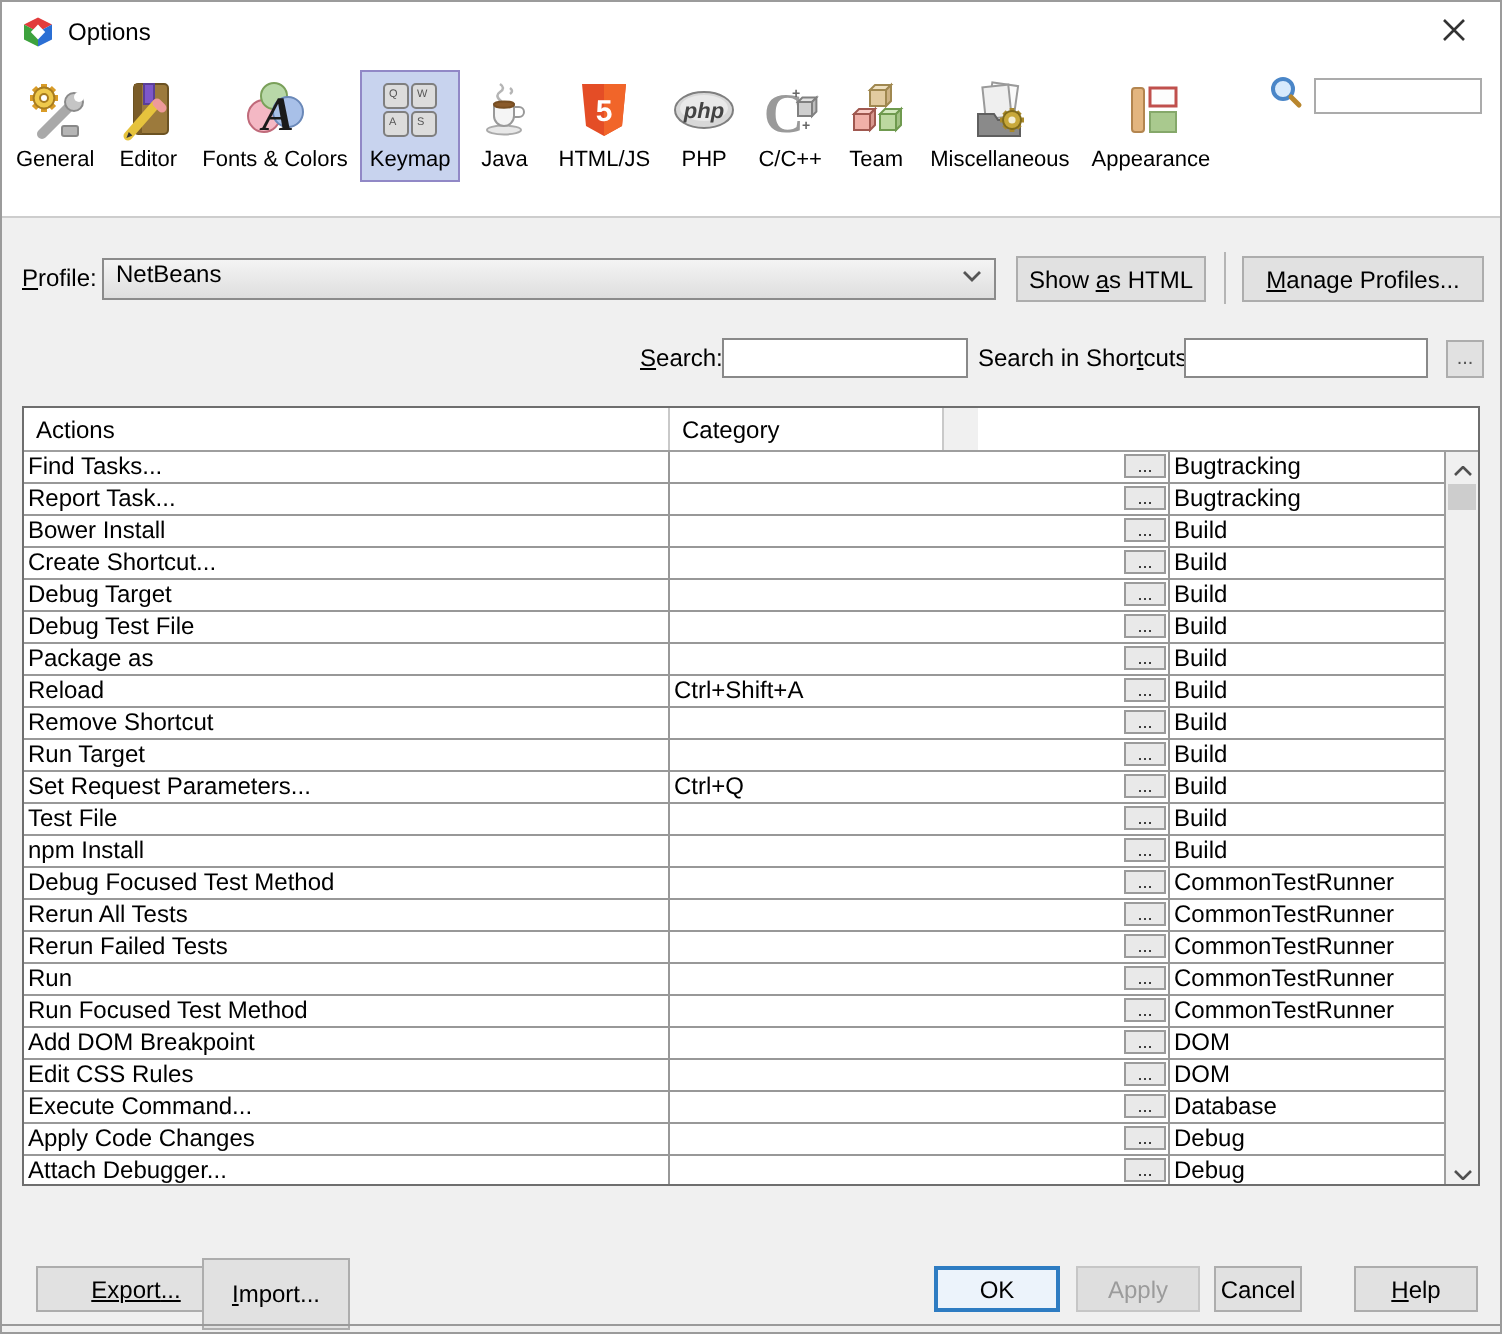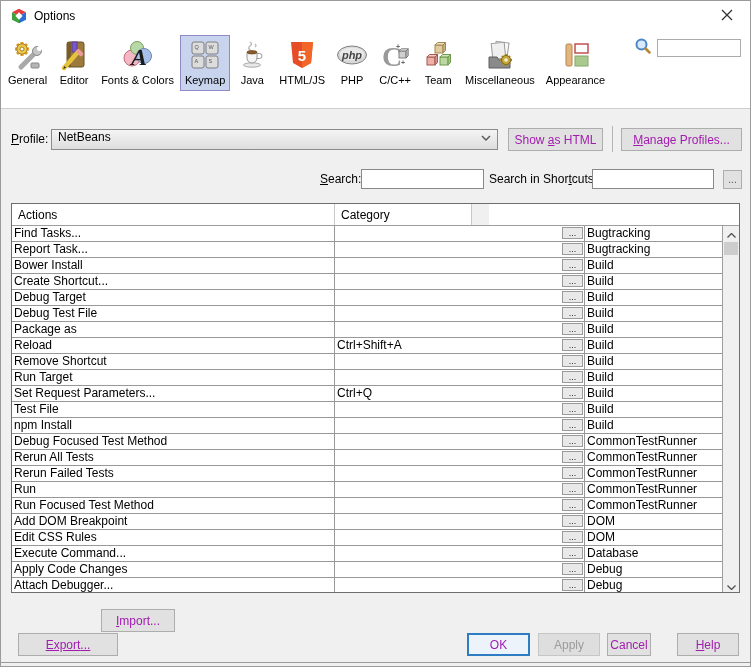--- a/index.html
+++ b/index.html
@@ -24,21 +24,21 @@
   .tab svg{display:block;}
   .tlabel{margin-top:3px;font-size:11px;white-space:nowrap;}
   .tb-search{position:absolute;top:6px;right:9px;display:flex;align-items:center;gap:5px;}
   .tb-search input{width:78px;height:16px;border:1px solid #ababab;font:11px "Liberation Sans",sans-serif;padding:0 2px;outline:none;}
   
   .mn{text-decoration:underline;}
   .flabel{position:absolute;line-height:21px;white-space:nowrap;}
   .combo{position:absolute;left:50px;top:128px;width:447px;height:21px;box-sizing:border-box;border:1px solid #8b8b8b;
     background:linear-gradient(#f4f4f4,#dedede);display:flex;justify-content:space-between;padding:0 6px;}
   .btn{position:absolute;box-sizing:border-box;background:#e1e1e1;border:1px solid #adadad;
-    font-family:"Liberation Sans",sans-serif;font-size:12px;color:#a21caf;text-align:center;padding:0;}
+    font-family:"Liberation Sans",sans-serif;font-size:12px;color:#000000;text-align:center;padding:0;}
   .btn.default{border:2px solid var(--accent);background:#ecf3fb;}
   .btn.disabled{color:#9b9b9b;border-color:#c6c6c6;background:#dedede;}
   .vsep{position:absolute;width:1px;background:#b5b5b5;}
   .input{position:absolute;box-sizing:border-box;border:1px solid #898989;background:#fff;font:12px "Liberation Sans",sans-serif;padding:0 3px;outline:none;}
   
   .ktable{position:absolute;left:10px;top:202px;width:729px;height:390px;box-sizing:border-box;border:1px solid #6e6e6e;background:#fff;overflow:hidden;}
   .thead{display:flex;height:21px;border-bottom:1px solid #9e9e9e;background:#fff;}
   .th{box-sizing:border-box;padding:4px 0 0 6px;border-right:1px solid #c9c9c9;font-size:12px;white-space:nowrap;overflow:hidden;}
   .th-a{width:323px;}.th-s{width:250px;}.th-c{width:137px;}
   .corner{width:17px;background:#f0f0f0;}
@@ -510,21 +510,21 @@
             <svg width="9" height="5" viewBox="0 0 9 5">
                 <path d="M0.5 0.5 L4.5 4.5 L8.5 0.5" fill="none" stroke="#505050" stroke-width="1.3"></path>
               </svg>
           </span>
         </div>
       </div>
     </div>
   </div>
 
   <button class="btn" style="left:17px;top:632px;width:100px;height:23px;text-decoration:underline;"><span>Expor</span><span class="mn">t</span><span>...</span></button>
-  <button class="btn" style="left:100px;top:608px;width:74px;height:23px;"><span></span><span class="mn">I</span><span>mport...</span></button>
+  <button class="btn" style="left:100px;top:628px;width:74px;height:36px;"><span></span><span class="mn">I</span><span>mport...</span></button>
 
   <button class="btn default" style="left:466px;top:632px;width:63px;height:23px;">OK</button>
   <button class="btn disabled" style="left:537px;top:632px;width:62px;height:23px;">Apply</button>
   <button class="btn" style="left:606px;top:632px;width:44px;height:23px;">Cancel</button>
   <button class="btn" style="left:676px;top:632px;width:62px;height:23px;"><span></span><span class="mn">H</span><span>elp</span></button>
 
   <div class="bottom-line"></div>
 </div>
 
 </body></html>

